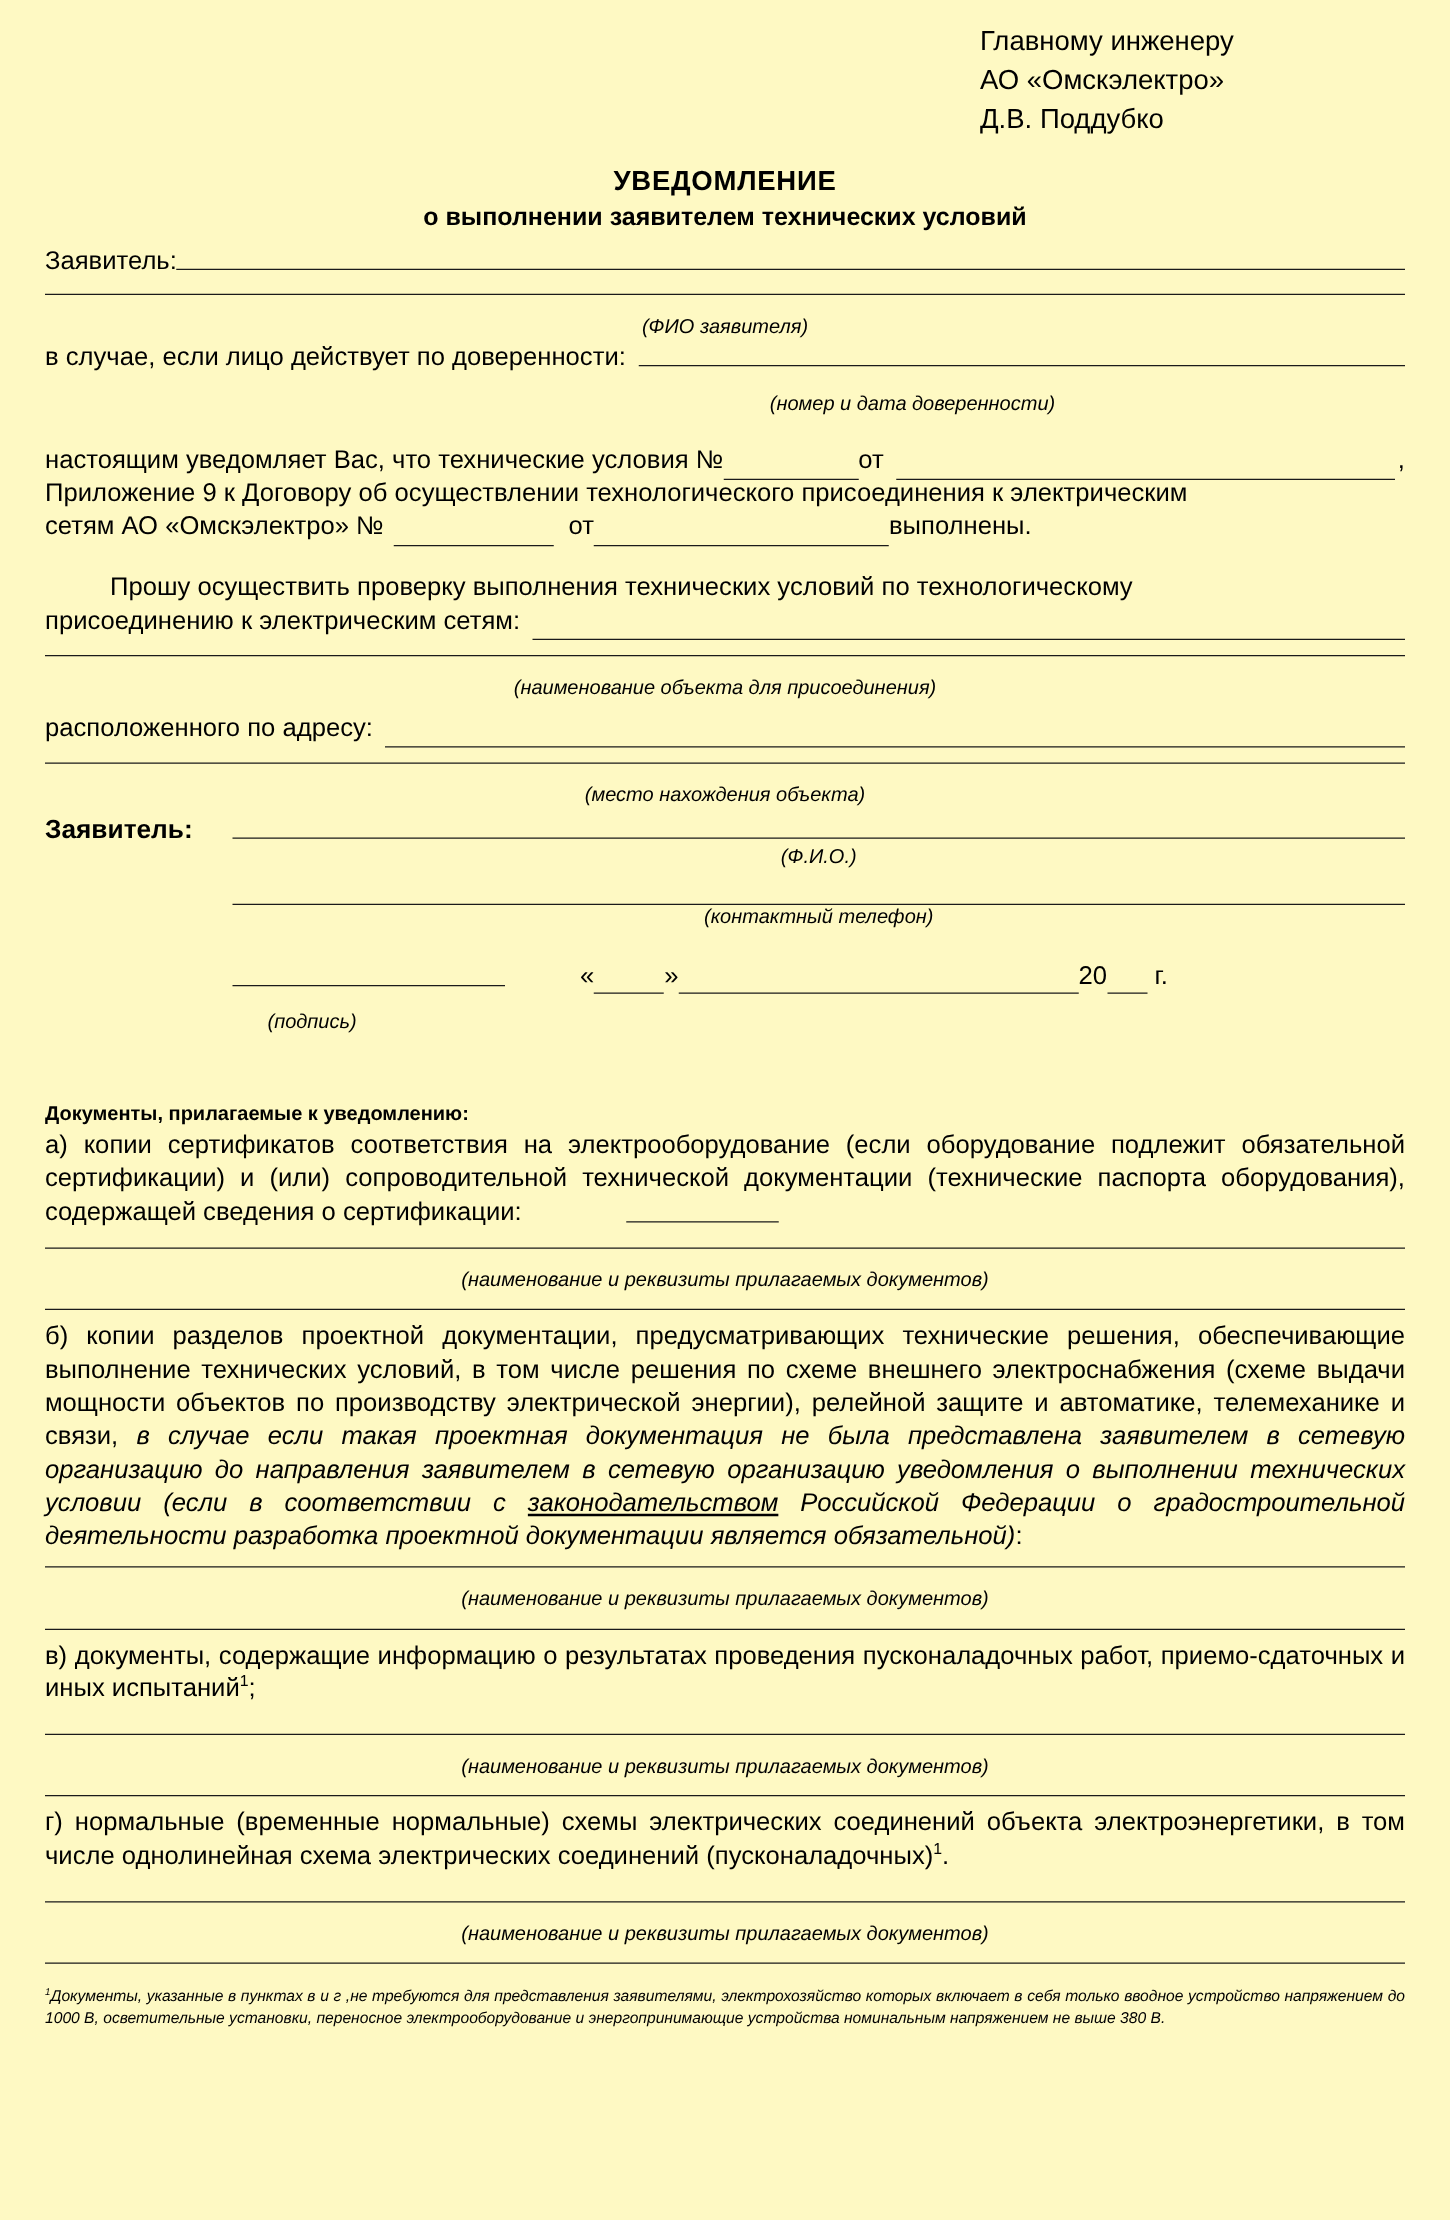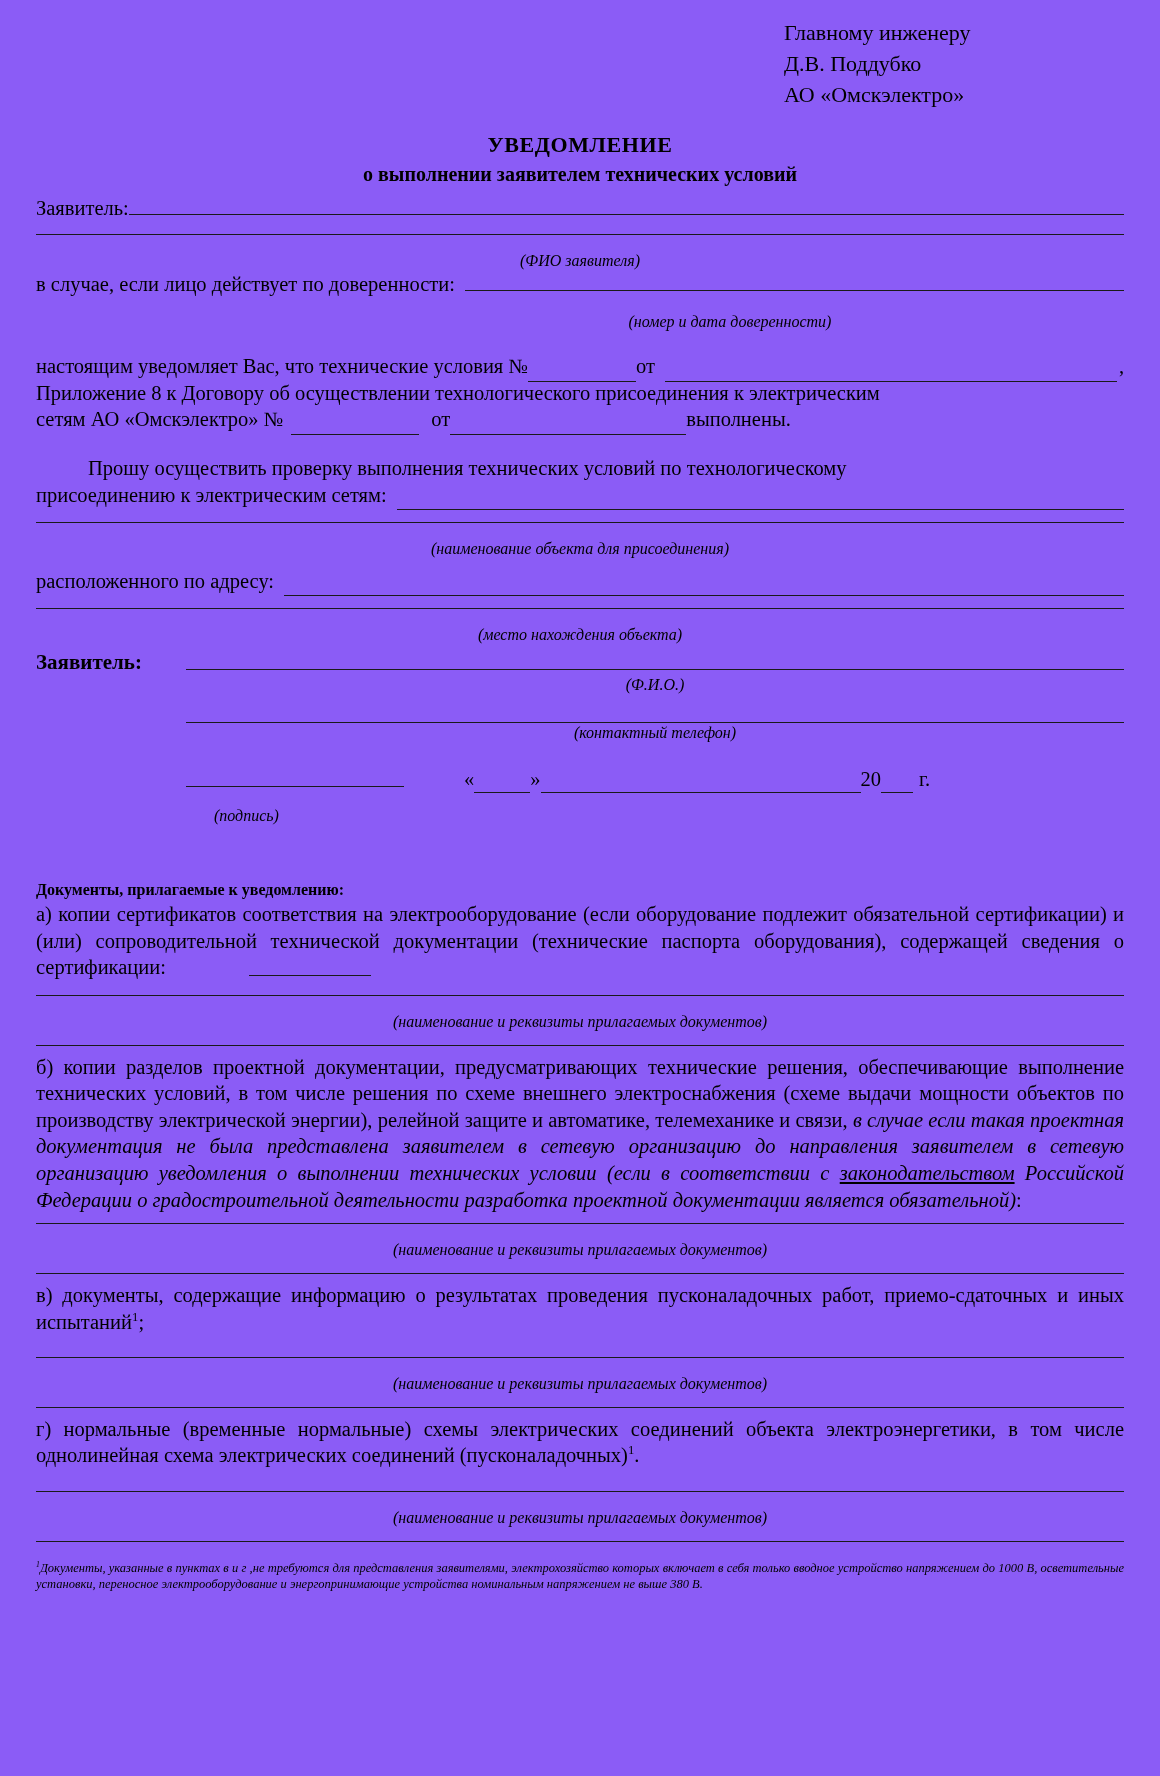--- a/index.html
+++ b/index.html
@@ -5,23 +5,23 @@
   html, body {
     margin: 0;
     padding: 0;
     background: #ffffff;
   }
   .page {
     position: relative;
     width: 1160px;
     min-height: 1776px;
     margin: 0 auto;
-    background: #8b5cf6;
+    background: #fef9c3;
     color: #000000;
-    font-family: Liberation Serif, serif;
+    font-family: Liberation Sans, sans-serif;
     box-sizing: border-box;
     padding: 18px 36px 10px 36px;
   }
 
   
   .addressee {
     text-align: left;
     font-size: 22px;
     line-height: 1.40;
     margin-left: 748px;
@@ -155,22 +155,22 @@
   .spacer-sm { height: 10px; }
   .spacer-md { height: 22px; }
 </style>
 </head>
 <body>
 
 <div class="page">
 
   <div class="addressee">
     <div>Главному инженеру</div>
+    <div>АО «Омскэлектро»</div>
     <div>Д.В. Поддубко</div>
-    <div>АО «Омскэлектро»</div>
   </div>
 
   <div class="title-block">
     <div class="doc-title">УВЕДОМЛЕНИЕ</div>
     <div class="doc-subtitle">о выполнении заявителем технических условий</div>
   </div>
 
   <div class="applicant-row">
     <span class="lbl">Заявитель:</span>
     <span class="line"></span>
@@ -187,21 +187,21 @@
   <div class="spacer-md"></div>
 
   <div class="body-text">
     <div class="row">
       <span>настоящим уведомляет Вас, что технические условия №</span>
       <span class="inline-fill" style="width:108px;"></span>
       <span>от</span>
       <span class="inline-fill grow" style="margin-left:10px;margin-right:2px;"></span>
       <span>,</span>
     </div>
-    <div class="justify">Приложение 8 к Договору об осуществлении технологического присоединения к электрическим</div>
+    <div class="justify">Приложение 9 к Договору об осуществлении технологического присоединения к электрическим</div>
     <div class="row">
       <span>сетям АО «Омскэлектро» №</span>
       <span class="inline-fill" style="width:128px;margin-left:8px;"></span>
       <span style="margin-left:12px;">от</span>
       <span class="inline-fill" style="width:236px;"></span>
       <span>выполнены.</span>
     </div>
   </div>
 
   <div class="spacer-md"></div>

